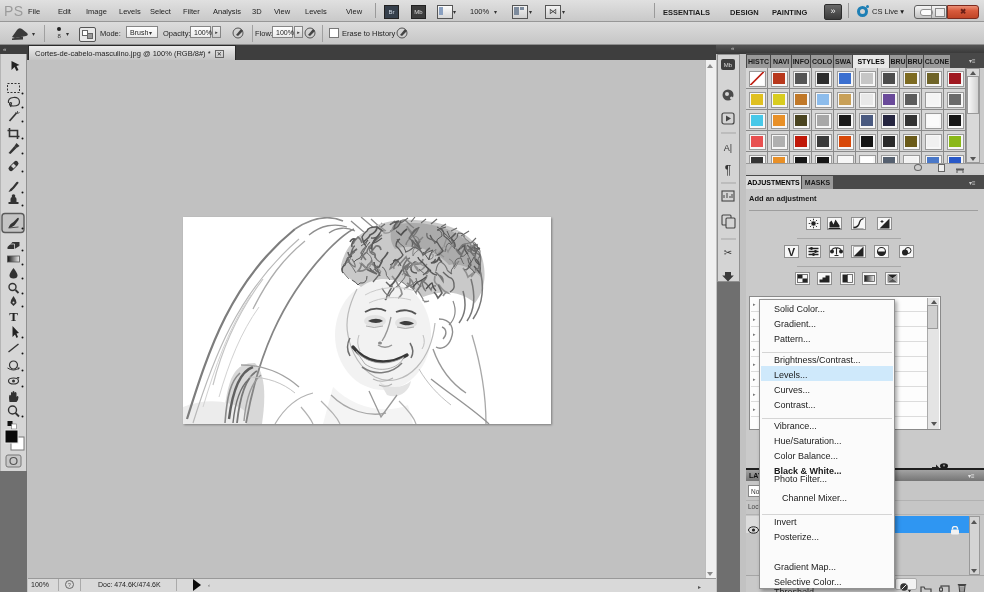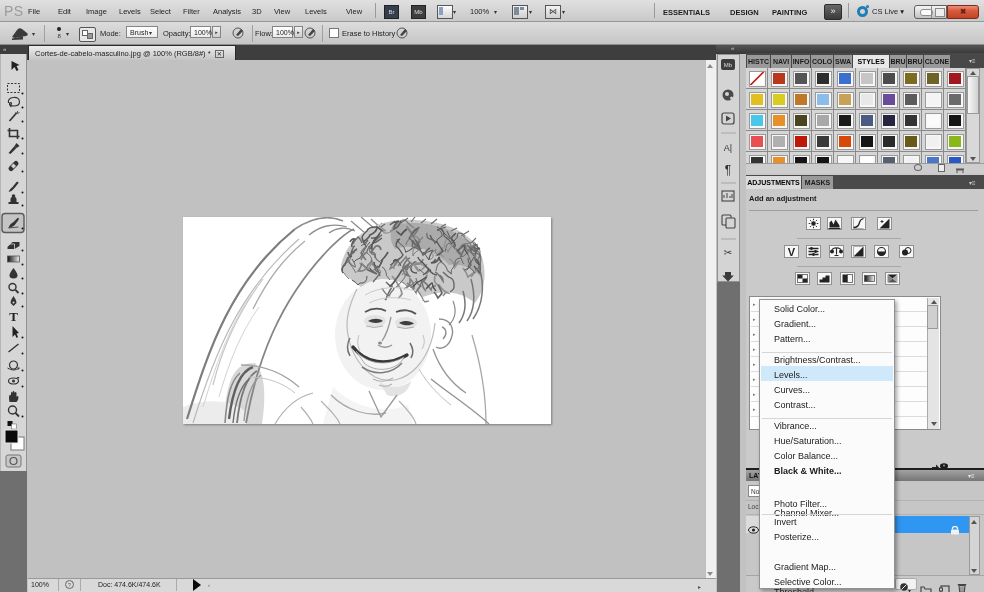--- a/index.html
+++ b/index.html
@@ -920,22 +920,22 @@
     <div class="msep" style="top:52px;"></div>
     <div class="mi" style="top:55px;">Brightness/Contrast...</div>
     <div class="mi" style="top:70px;">Levels...</div>
     <div class="mi" style="top:85px;">Curves...</div>
     <div class="mi" style="top:100px;">Contrast...</div>
     <div class="msep" style="top:118px;"></div>
     <div class="mi" style="top:121px;">Vibrance...</div>
     <div class="mi" style="top:136px;">Hue/Saturation...</div>
     <div class="mi" style="top:151px;">Color Balance...</div>
     <div class="mi" style="top:166px;font-weight:bold;">Black &amp; White...</div>
-    <div class="mi" style="top:199px;">Photo Filter...</div>
-    <div class="mi" style="top:208px;">Channel Mixer...</div>
+    <div class="mi" style="top:174px;">Photo Filter...</div>
+    <div class="mi" style="top:193px;margin-left:8px;">Channel Mixer...</div>
     <div class="msep" style="top:214px;"></div>
     <div class="mi" style="top:217px;">Invert</div>
     <div class="mi" style="top:232px;">Posterize...</div>
     <div class="mi" style="top:240px;margin-top:47px;">Threshold...</div>
     <div class="mi" style="top:262px;">Gradient Map...</div>
     <div class="mi" style="top:277px;">Selective Color...</div>
   </div>
 </div>
 
 </body></html>

